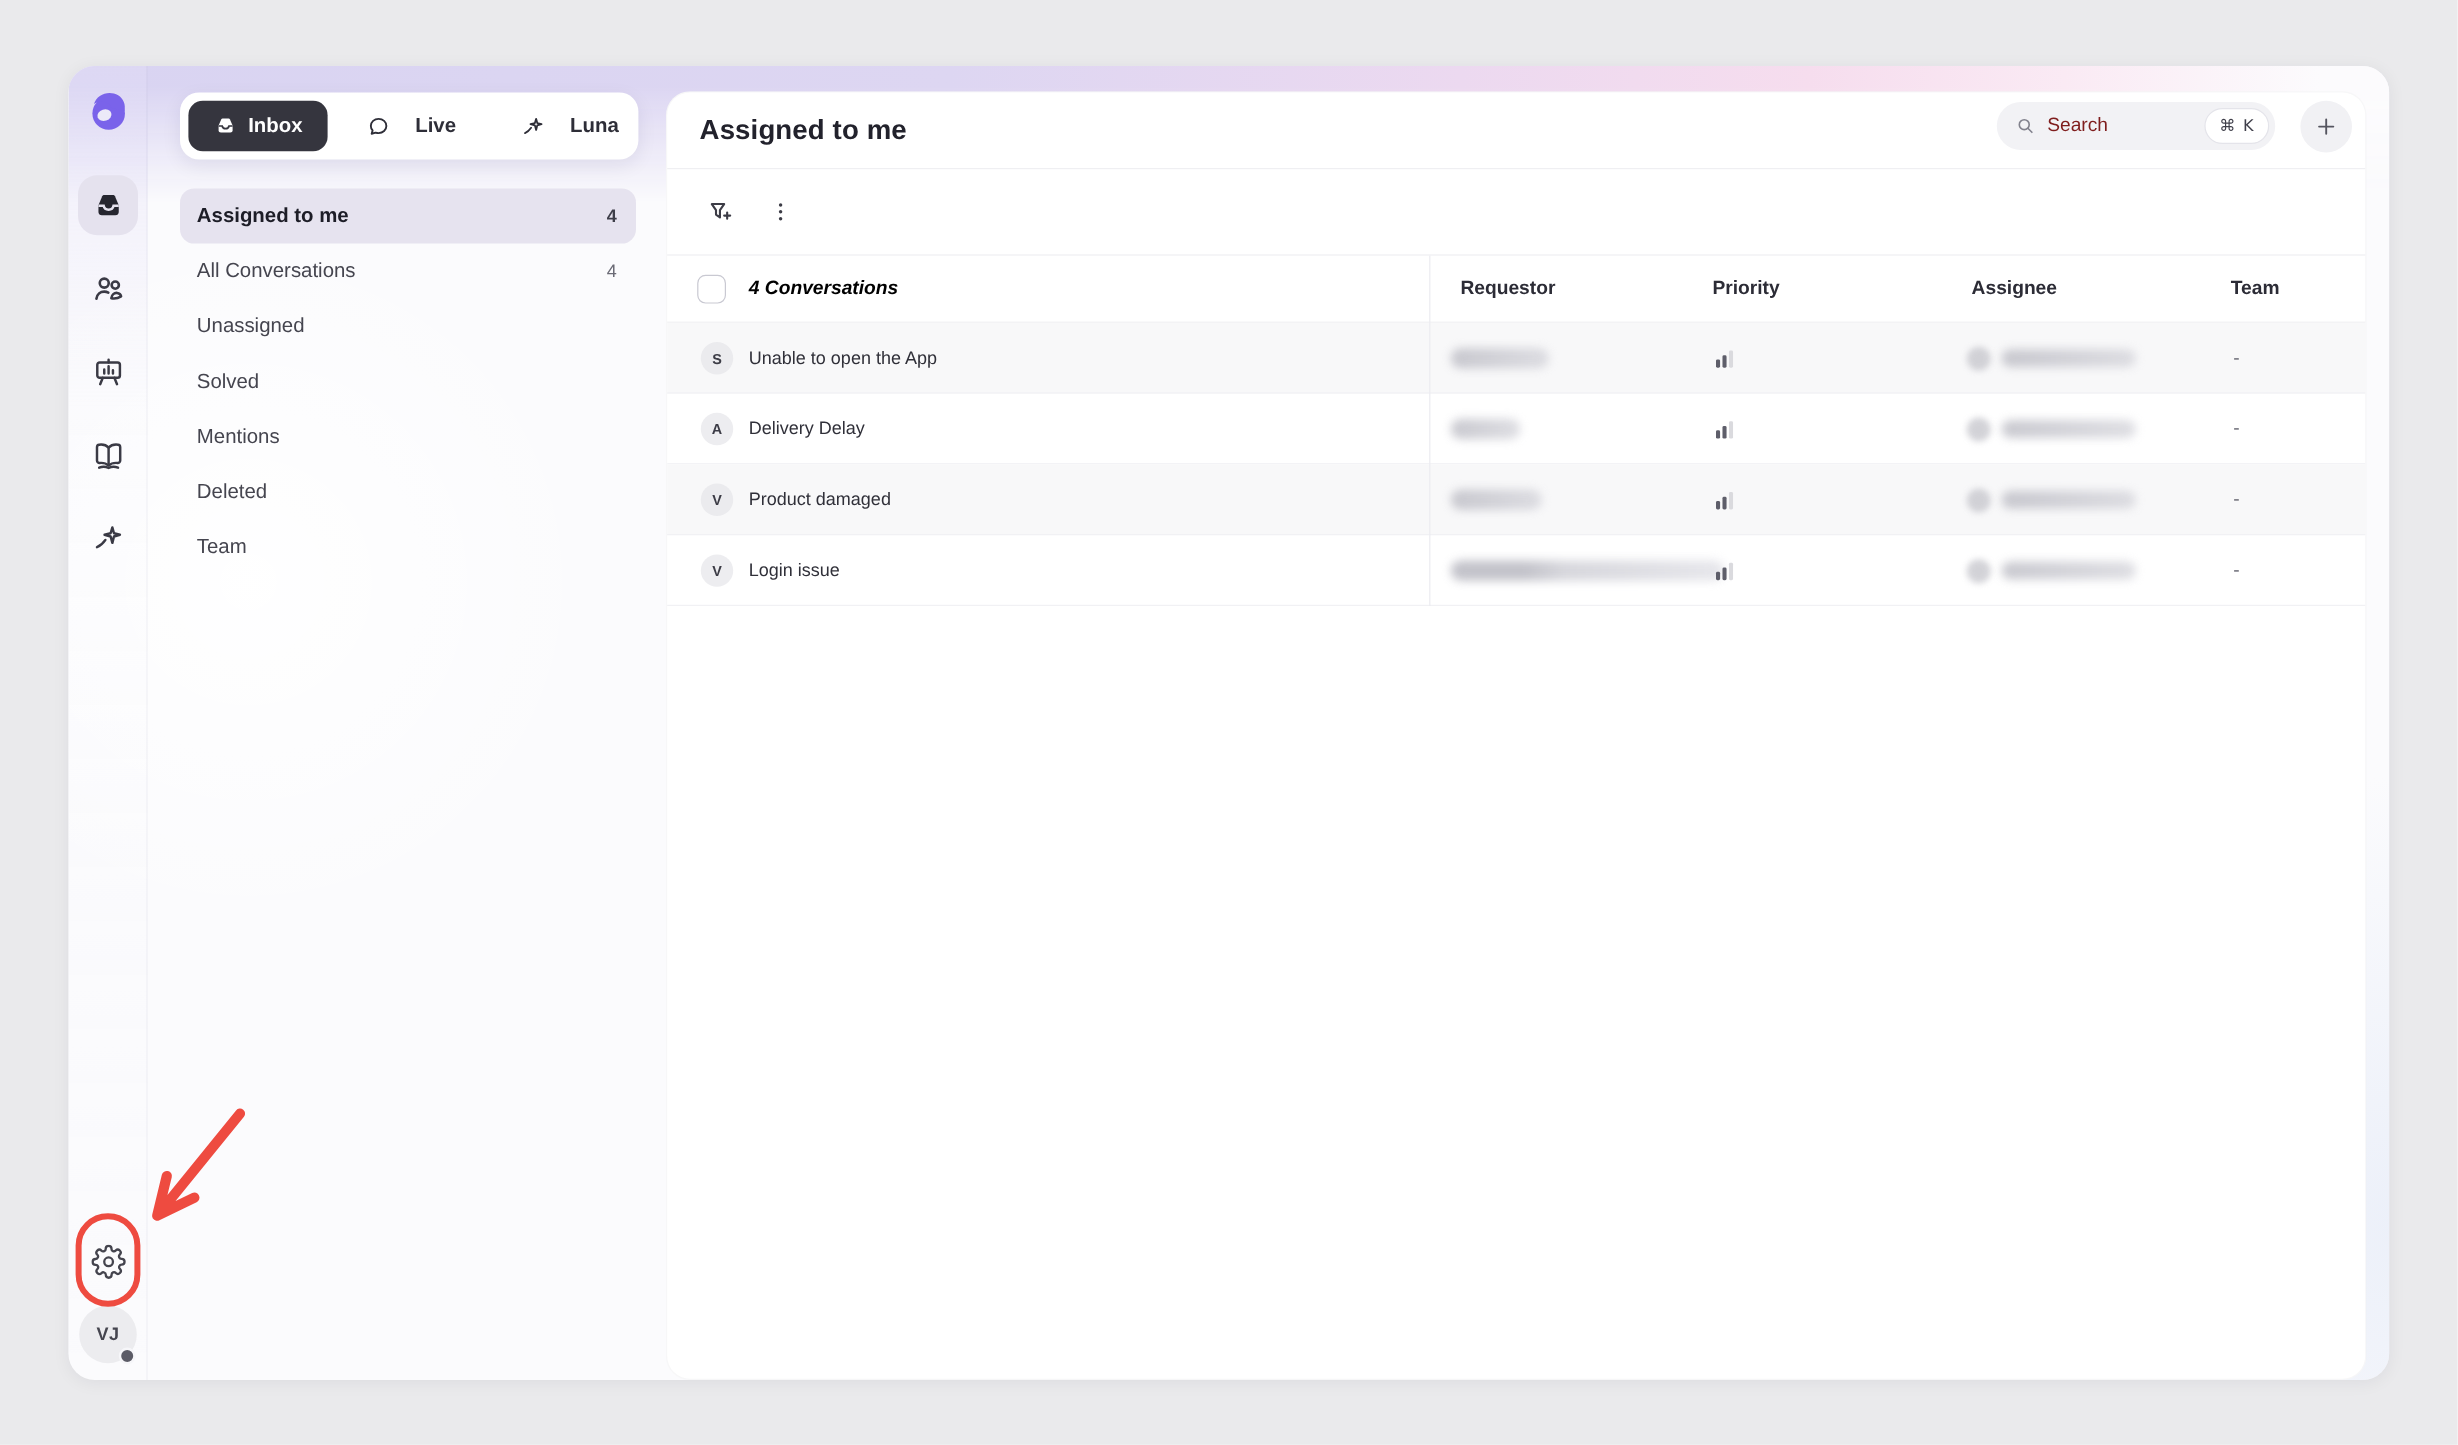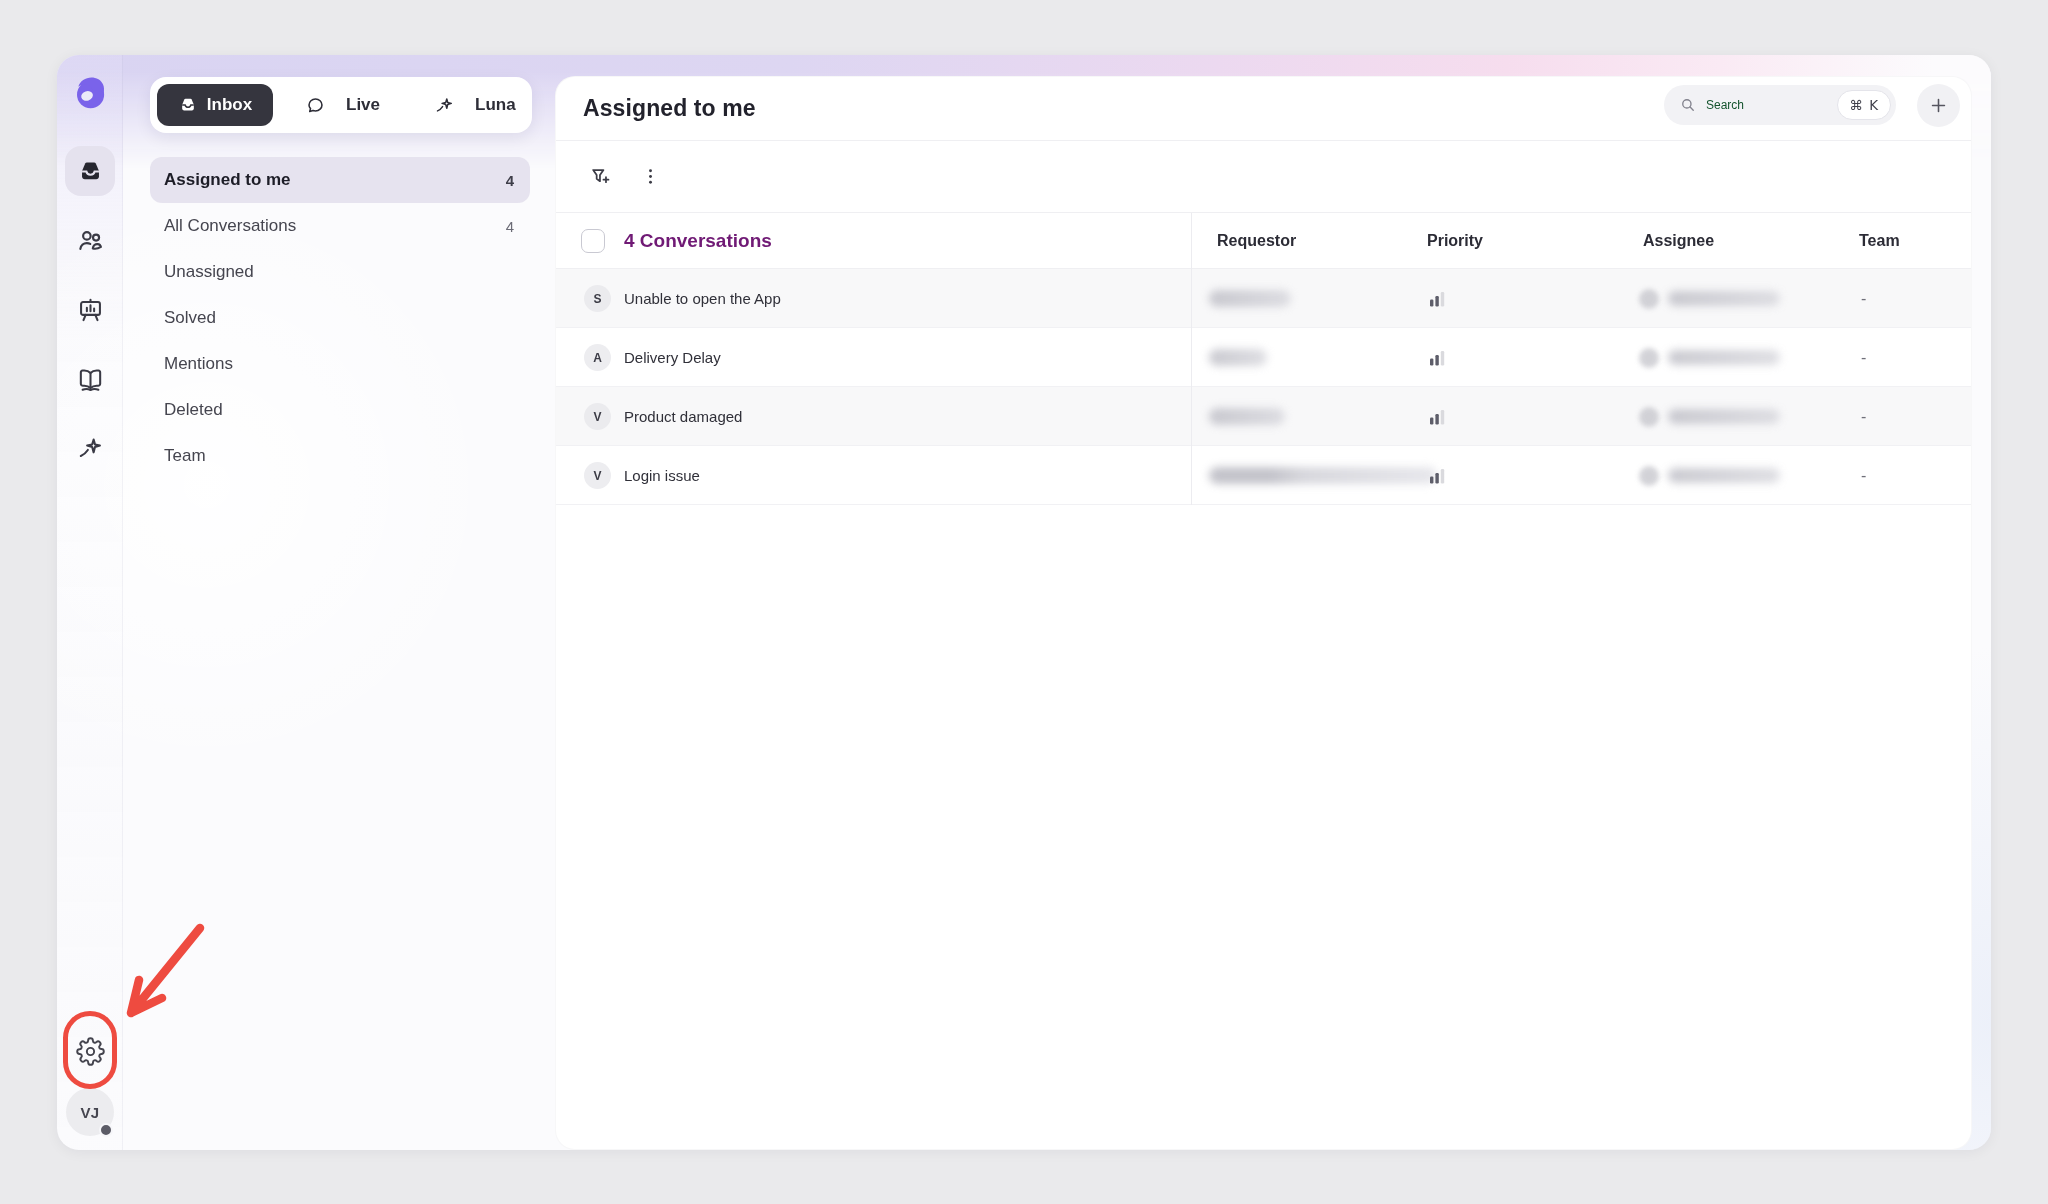--- a/index.html
+++ b/index.html
@@ -73,38 +73,38 @@
   
   .card { position:absolute; left:498px; top:21px; width:1417px; height:1074px; background:#fff;
     border-radius:20px; border:1px solid rgba(30,30,70,.035); z-index:2; }
   .card-header { position:relative; height:64px; display:flex; align-items:center;
     border-bottom:1px solid #efeff2; }
   .page-title { margin-left:27px; font-size:23px; font-weight:700; color:#22222c; letter-spacing:.1px; }
 
   .search { position:absolute; left:1108px; top:8px; width:232px; height:40px; border-radius:999px;
     background:#f2f2f5; display:flex; align-items:center; padding-left:15px; cursor:text; }
   .search svg { width:18px; height:18px; color:#82828d; }
-  .search-ph { margin-left:9px; font-size:12px; color:#14532d; }
+  .search-ph { margin-left:9px; font-size:16px; color:#7f1d1d; }
   .kbd { position:absolute; right:5px; top:5px; height:30px; padding:0 11px; border-radius:999px;
     background:#fff; border:1px solid #e4e4ea; display:flex; align-items:center;
     font-family:"DejaVu Sans",sans-serif; font-size:13.5px; color:#3f3f4a; letter-spacing:1px; }
   .plus-btn { position:absolute; left:1361px; top:7px; width:43px; height:43px; border-radius:50%;
     background:#f1f1f4; display:flex; align-items:center; justify-content:center; cursor:pointer; }
   .plus-btn svg { width:19px; height:19px; color:#55555f; }
 
   .filter-row { position:relative; height:72px; border-bottom:1px solid #efeff2;
     display:flex; align-items:center; padding-left:24px; gap:10px; }
   .icon-btn { width:40px; height:40px; display:flex; align-items:center; justify-content:center;
     color:#3c3c46; cursor:pointer; border-radius:8px; }
   .icon-btn svg { width:23px; height:23px; }
 
   .thead { position:relative; height:56px; border-bottom:1px solid #efeff2; display:flex; align-items:center; }
   .checkbox { position:absolute; left:25px; top:16px; width:24px; height:24px; border-radius:7px;
     background:#fff; border:1.6px solid #c9c9d2; cursor:pointer; }
-  .th-summary { position:absolute; left:68px; font-size:19px; font-weight:700; color:#701a75; }
+  .th-summary { position:absolute; left:68px; font-size:16px; font-weight:700; color:#000000;font-style:italic; }
   .th { position:absolute; font-size:16px; font-weight:600; color:#2c2c36; }
   .th-requestor { left:661px; } .th-priority { left:871px; } .th-assignee { left:1087px; } .th-team { left:1303px; }
 
   .tbody { position:relative; }
   .col-sep { position:absolute; left:635px; top:-56px; width:1px; height:292px; background:#ececf0; z-index:1; }
   .row { position:relative; height:59px; border-bottom:1px solid #f1f1f4; cursor:pointer; }
   .row.alt { background:#f8f8f9; }
   .row-avatar { position:absolute; left:28px; top:16px; width:27px; height:27px; border-radius:50%;
     background:#ededf0; color:#3c3c46; font-size:12px; font-weight:700;
     display:flex; align-items:center; justify-content:center; }

